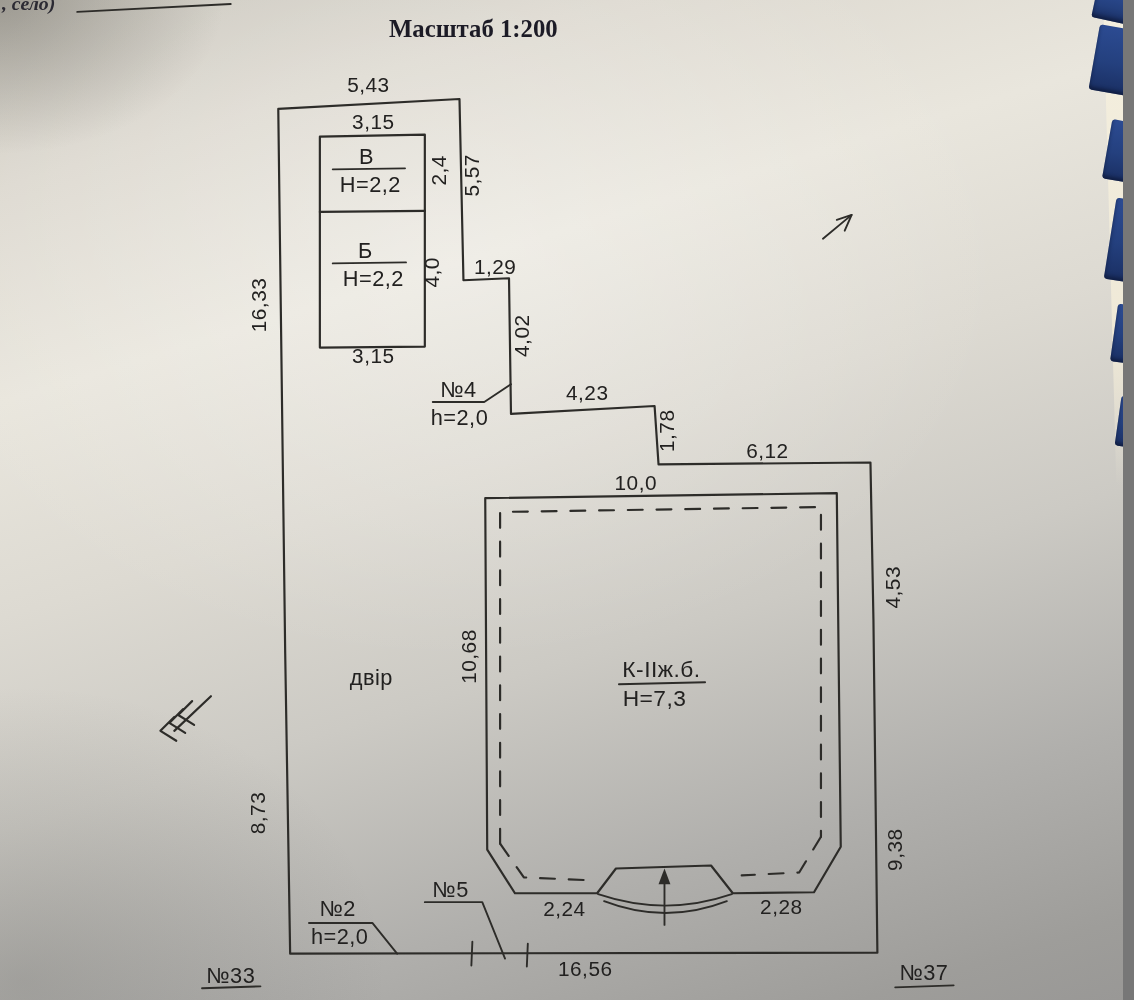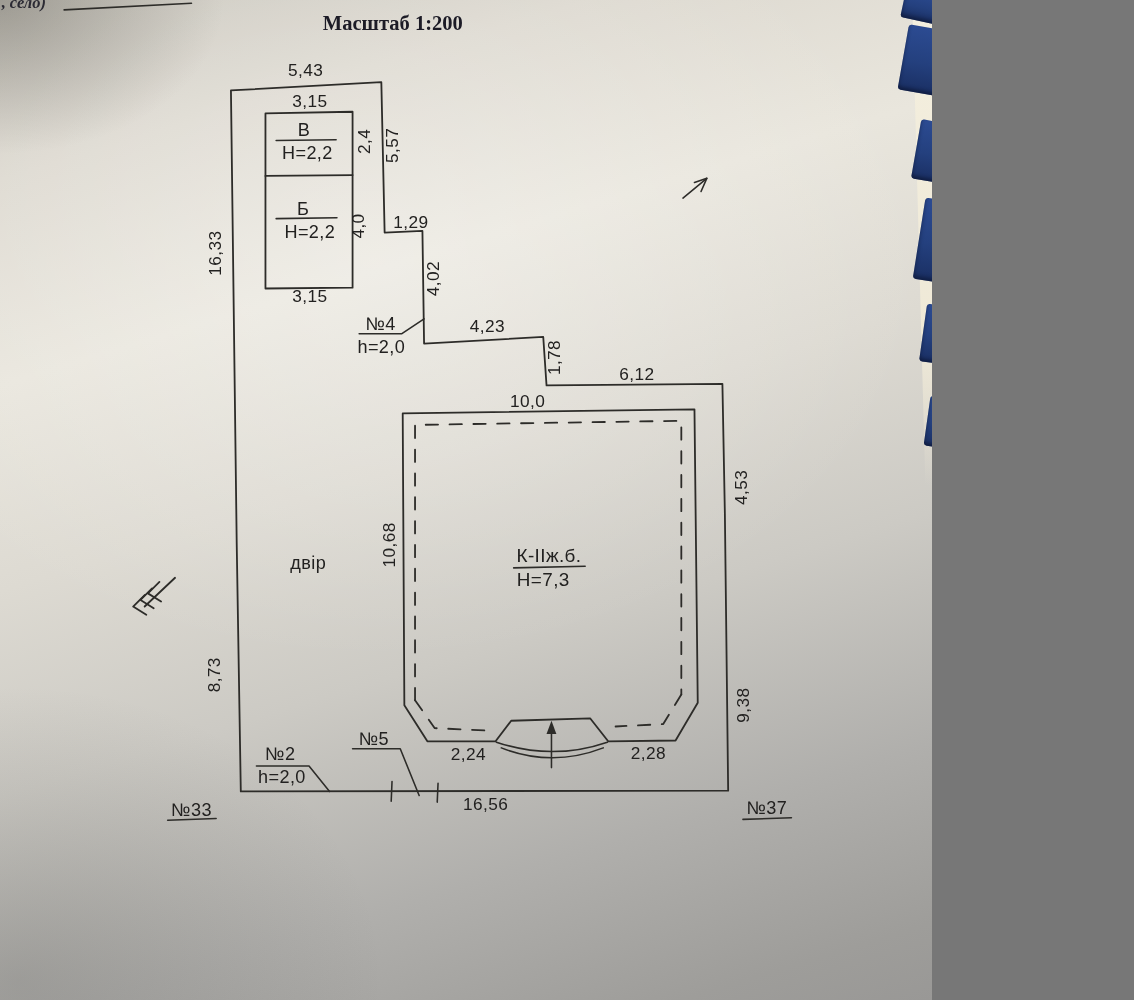--- a/index.html
+++ b/index.html
@@ -1,17 +1,17 @@
 <!DOCTYPE html>
 <html><head>
 <meta charset="utf-8">
 <style>
   html,body{margin:0;padding:0;background:#777;}
   .photo{
-    position:relative;width:932px;height:1000px;overflow:hidden;
+    position:relative;width:1123px;height:1000px;overflow:hidden;
     background:
       radial-gradient(320px 220px at 0% 0%, rgba(85,82,75,.38), rgba(85,82,75,0) 70%),
       radial-gradient(520px 420px at 2% 98%, rgba(70,70,68,.22), rgba(70,70,68,0) 70%),
       radial-gradient(900px 650px at 40% 26%, rgba(255,255,255,.30), rgba(255,255,255,0) 62%),
       linear-gradient(163deg,#c9c6bd 0%,#ddd9d0 14%,#e9e6dd 30%,#ddDAD2 46%,#cccac4 62%,#b0afac 80%,#9e9d9a 94%,#999896 100%);
   }
   .edge-strip{
     position:absolute;right:0;top:0;width:30px;height:486px;
     background:linear-gradient(to bottom,#f4efdf 0%,#efe9d7 70%,rgba(239,233,215,0) 100%);
     clip-path:polygon(34% 0,100% 0,100% 100%,78% 100%);

